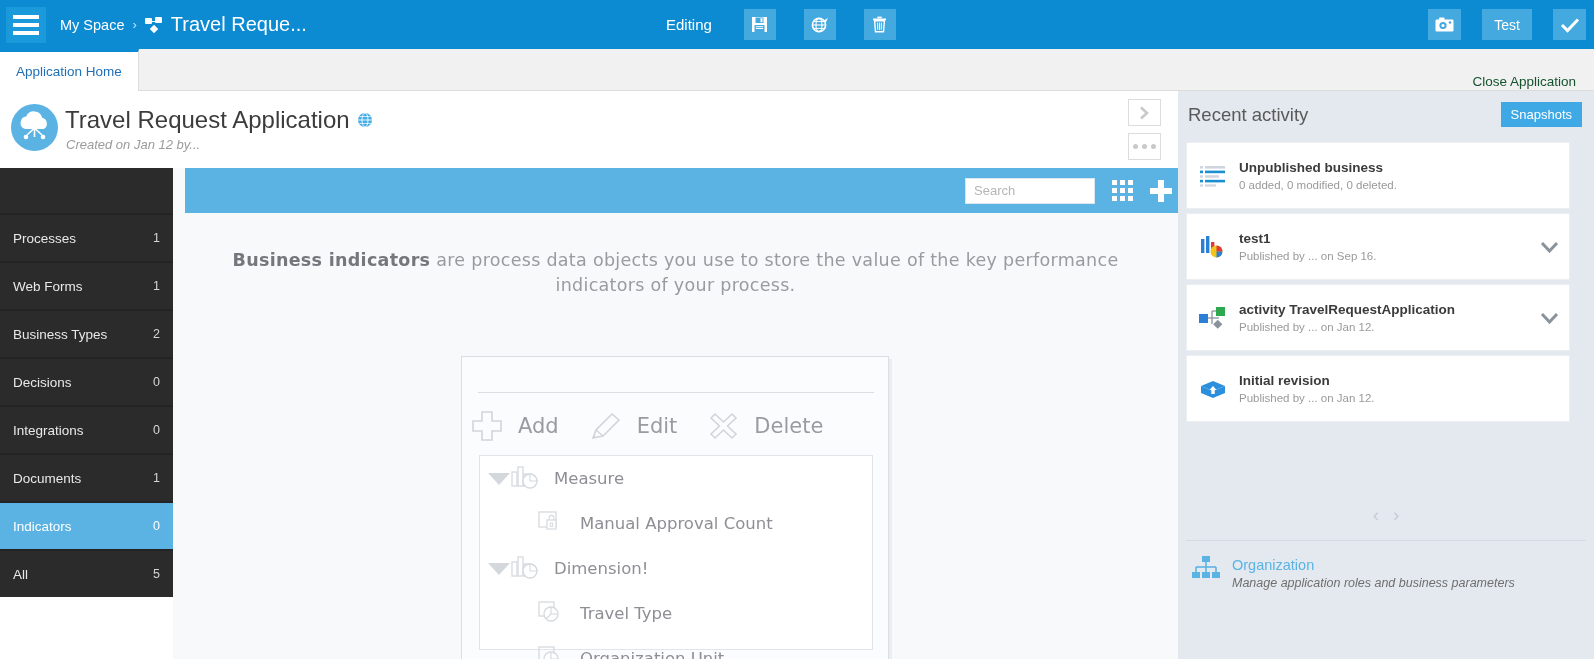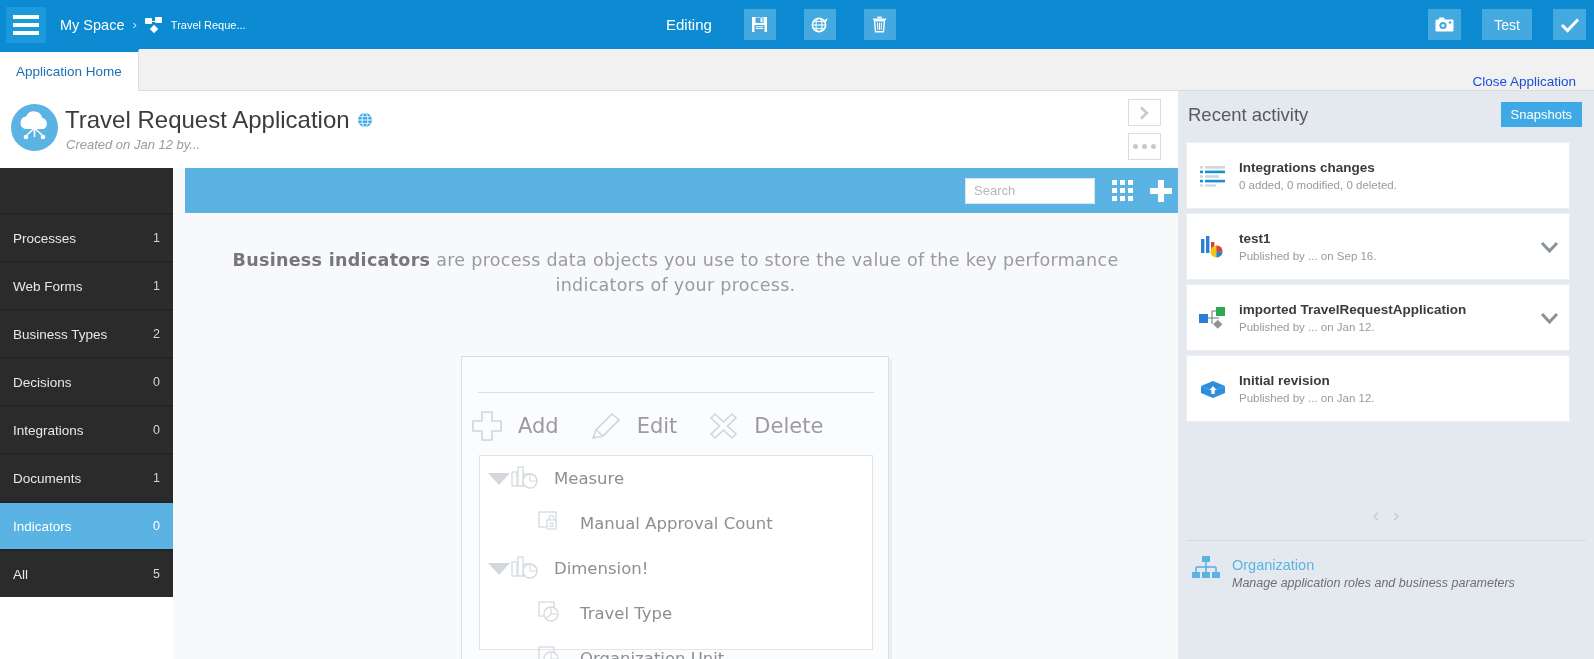--- a/index.html
+++ b/index.html
@@ -28,21 +28,21 @@
     display: flex; align-items: center; gap: 8px;
     margin-left: 14px; color: #ffffff; font-size: 14.5px;
   }
   .bc-sep { color: #bde3f7; font-size: 13px; }
   .bc-proc-icon { display: inline-block; width: 18px; height: 16px; position: relative; }
   .bc-proc-icon i { position: absolute; display: block; background: #ffffff; }
   .bc-proc-icon .n1 { width: 7px; height: 6px; left: 0; top: 1px; border-radius: 1px; }
   .bc-proc-icon .n2 { width: 7px; height: 6px; left: 10px; top: 0px; border-radius: 1px; }
   .bc-proc-icon .n3 { width: 6px; height: 6px; left: 6px; top: 9px; transform: rotate(45deg); }
   .bc-proc-icon .ln { height: 1.5px; width: 5px; left: 6px; top: 4px; }
-  .bc-title { color: #ffffff; font-size: 11px; }
+  .bc-title { color: #ffffff; font-size: 20px; }
 
   .topcenter {
     position: absolute; left: 666px; top: 0; height: 49px;
     display: flex; align-items: center; gap: 28px;
   }
   .editing-label { color: #ffffff; font-size: 15px; margin-right: 4px; }
   .tb-btn {
     width: 32px; height: 31px; background: #44a9de;
     display: flex; align-items: center; justify-content: center;
     cursor: pointer; color: #ffffff;
@@ -70,21 +70,21 @@
     position: absolute; left: 0; top: 0;
     height: 42px; padding: 0 16px;
     background: #ffffff; border-top: 3px solid #0c8ad2;
     border-right: 1px solid #dcdcdc;
     display: flex; align-items: center;
     font-size: 13.5px; font-weight: normal; color: #1f6fb5; cursor: pointer;
   }
   .close-app {
     position: absolute; right: 18px; top: 4px; height: 56px;
     display: flex; align-items: center;
-    color: #1d4ed8; font-size: 13.5px; cursor: pointer;
+    color: #14532d; font-size: 13.5px; cursor: pointer;
   }
 
   
   .appheader {
     position: absolute; top: 91px; left: 0;
     width: 1178px; height: 77px; background: #ffffff;
   }
   .app-icon {
     position: absolute; left: 11px; top: 13px;
     width: 47px; height: 47px; border-radius: 50%;
@@ -548,21 +548,21 @@
           <rect x="5" y="5.6" width="20" height="2.6" fill="#1b8fd0"></rect>
         <rect x="0" y="10.2" width="3" height="2.6" fill="#cfd6dd"></rect>
           <rect x="5" y="10.2" width="14" height="2.6" fill="#cfd6dd"></rect>
         <rect x="0" y="14.8" width="3" height="2.6" fill="#1b8fd0"></rect>
           <rect x="5" y="14.8" width="20" height="2.6" fill="#1b8fd0"></rect>
         <rect x="0" y="19.4" width="3" height="2.2" fill="#cfd6dd"></rect>
           <rect x="5" y="19.4" width="11" height="2.2" fill="#cfd6dd"></rect>
       </svg>
     </div>
     <div class="act-body">
-      <div class="act-title">Integrations changes</div>
+      <div class="act-title">Unpublished business</div>
       <div class="act-sub">0 added, 0 modified, 0 deleted.</div>
     </div>
   </div>
 
   <div class="act-card" style="top:122px; height:67px;">
     <div class="act-icon">
       <svg width="27" height="24" viewBox="0 0 27 24">
         <rect x="1" y="4" width="3.4" height="14" fill="#2b7fd4"></rect>
         <rect x="6" y="1" width="3.4" height="17" fill="#2b7fd4"></rect>
         <rect x="11" y="7" width="3.4" height="11" fill="#e03a3a"></rect>
@@ -588,21 +588,21 @@
       <svg width="28" height="24" viewBox="0 0 28 24">
         <line x1="7" y1="12" x2="20" y2="12" stroke="#8a939c" stroke-width="1.3"></line>
         <line x1="13" y1="5" x2="13" y2="18" stroke="#8a939c" stroke-width="1.3"></line>
         <line x1="13" y1="5" x2="21" y2="5" stroke="#8a939c" stroke-width="1.3"></line>
         <rect x="0" y="8" width="9" height="9" fill="#2b7fd4"></rect>
         <rect x="17" y="1" width="9" height="9" fill="#2ea84c"></rect>
         <rect x="15.5" y="15" width="6.5" height="6.5" fill="#8a939c" transform="rotate(45 18.75 18.25)"></rect>
       </svg>
     </div>
     <div class="act-body">
-      <div class="act-title">imported TravelRequestApplication</div>
+      <div class="act-title">activity TravelRequestApplication</div>
       <div class="act-sub">Published by ...   on Jan 12.</div>
     </div>
     <div class="act-chev">
       <svg width="19" height="12" viewBox="0 0 19 12">
         <path d="M2 2 L9.5 10 L17 2" fill="none" stroke="#8a939c" stroke-width="3"></path>
       </svg>
     </div>
   </div>
 
   <div class="act-card" style="top:264px; height:67px;">

